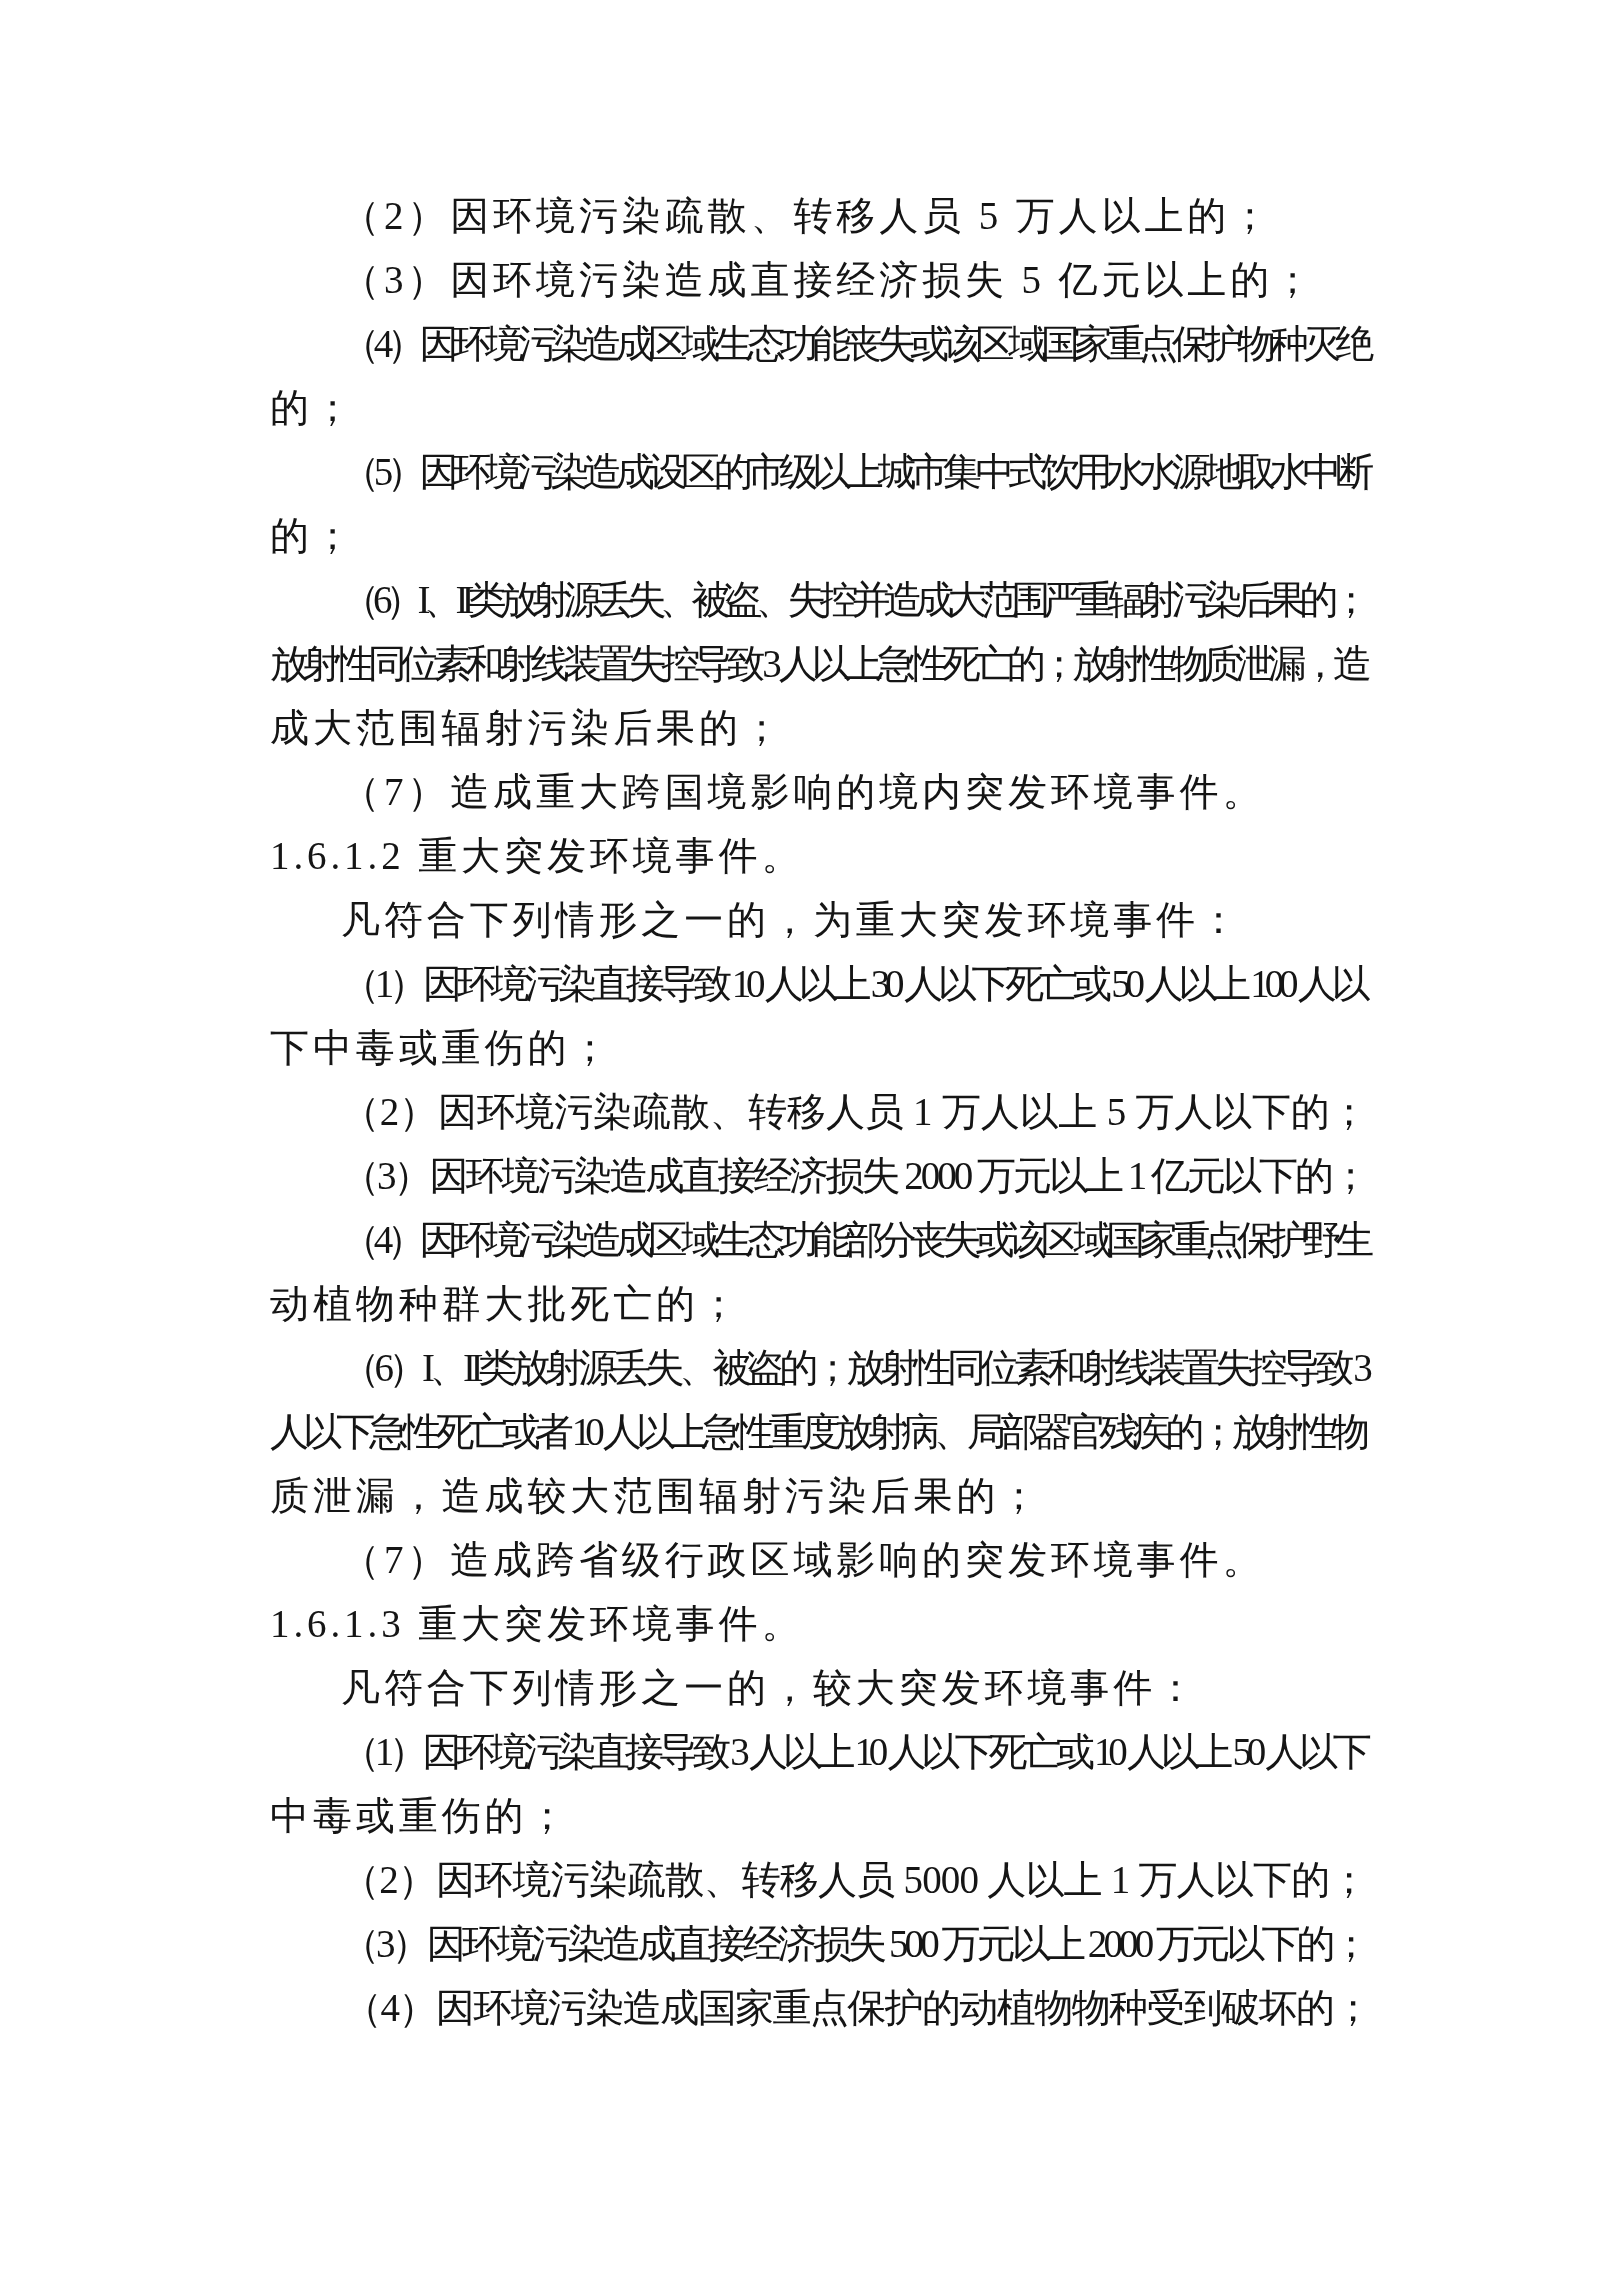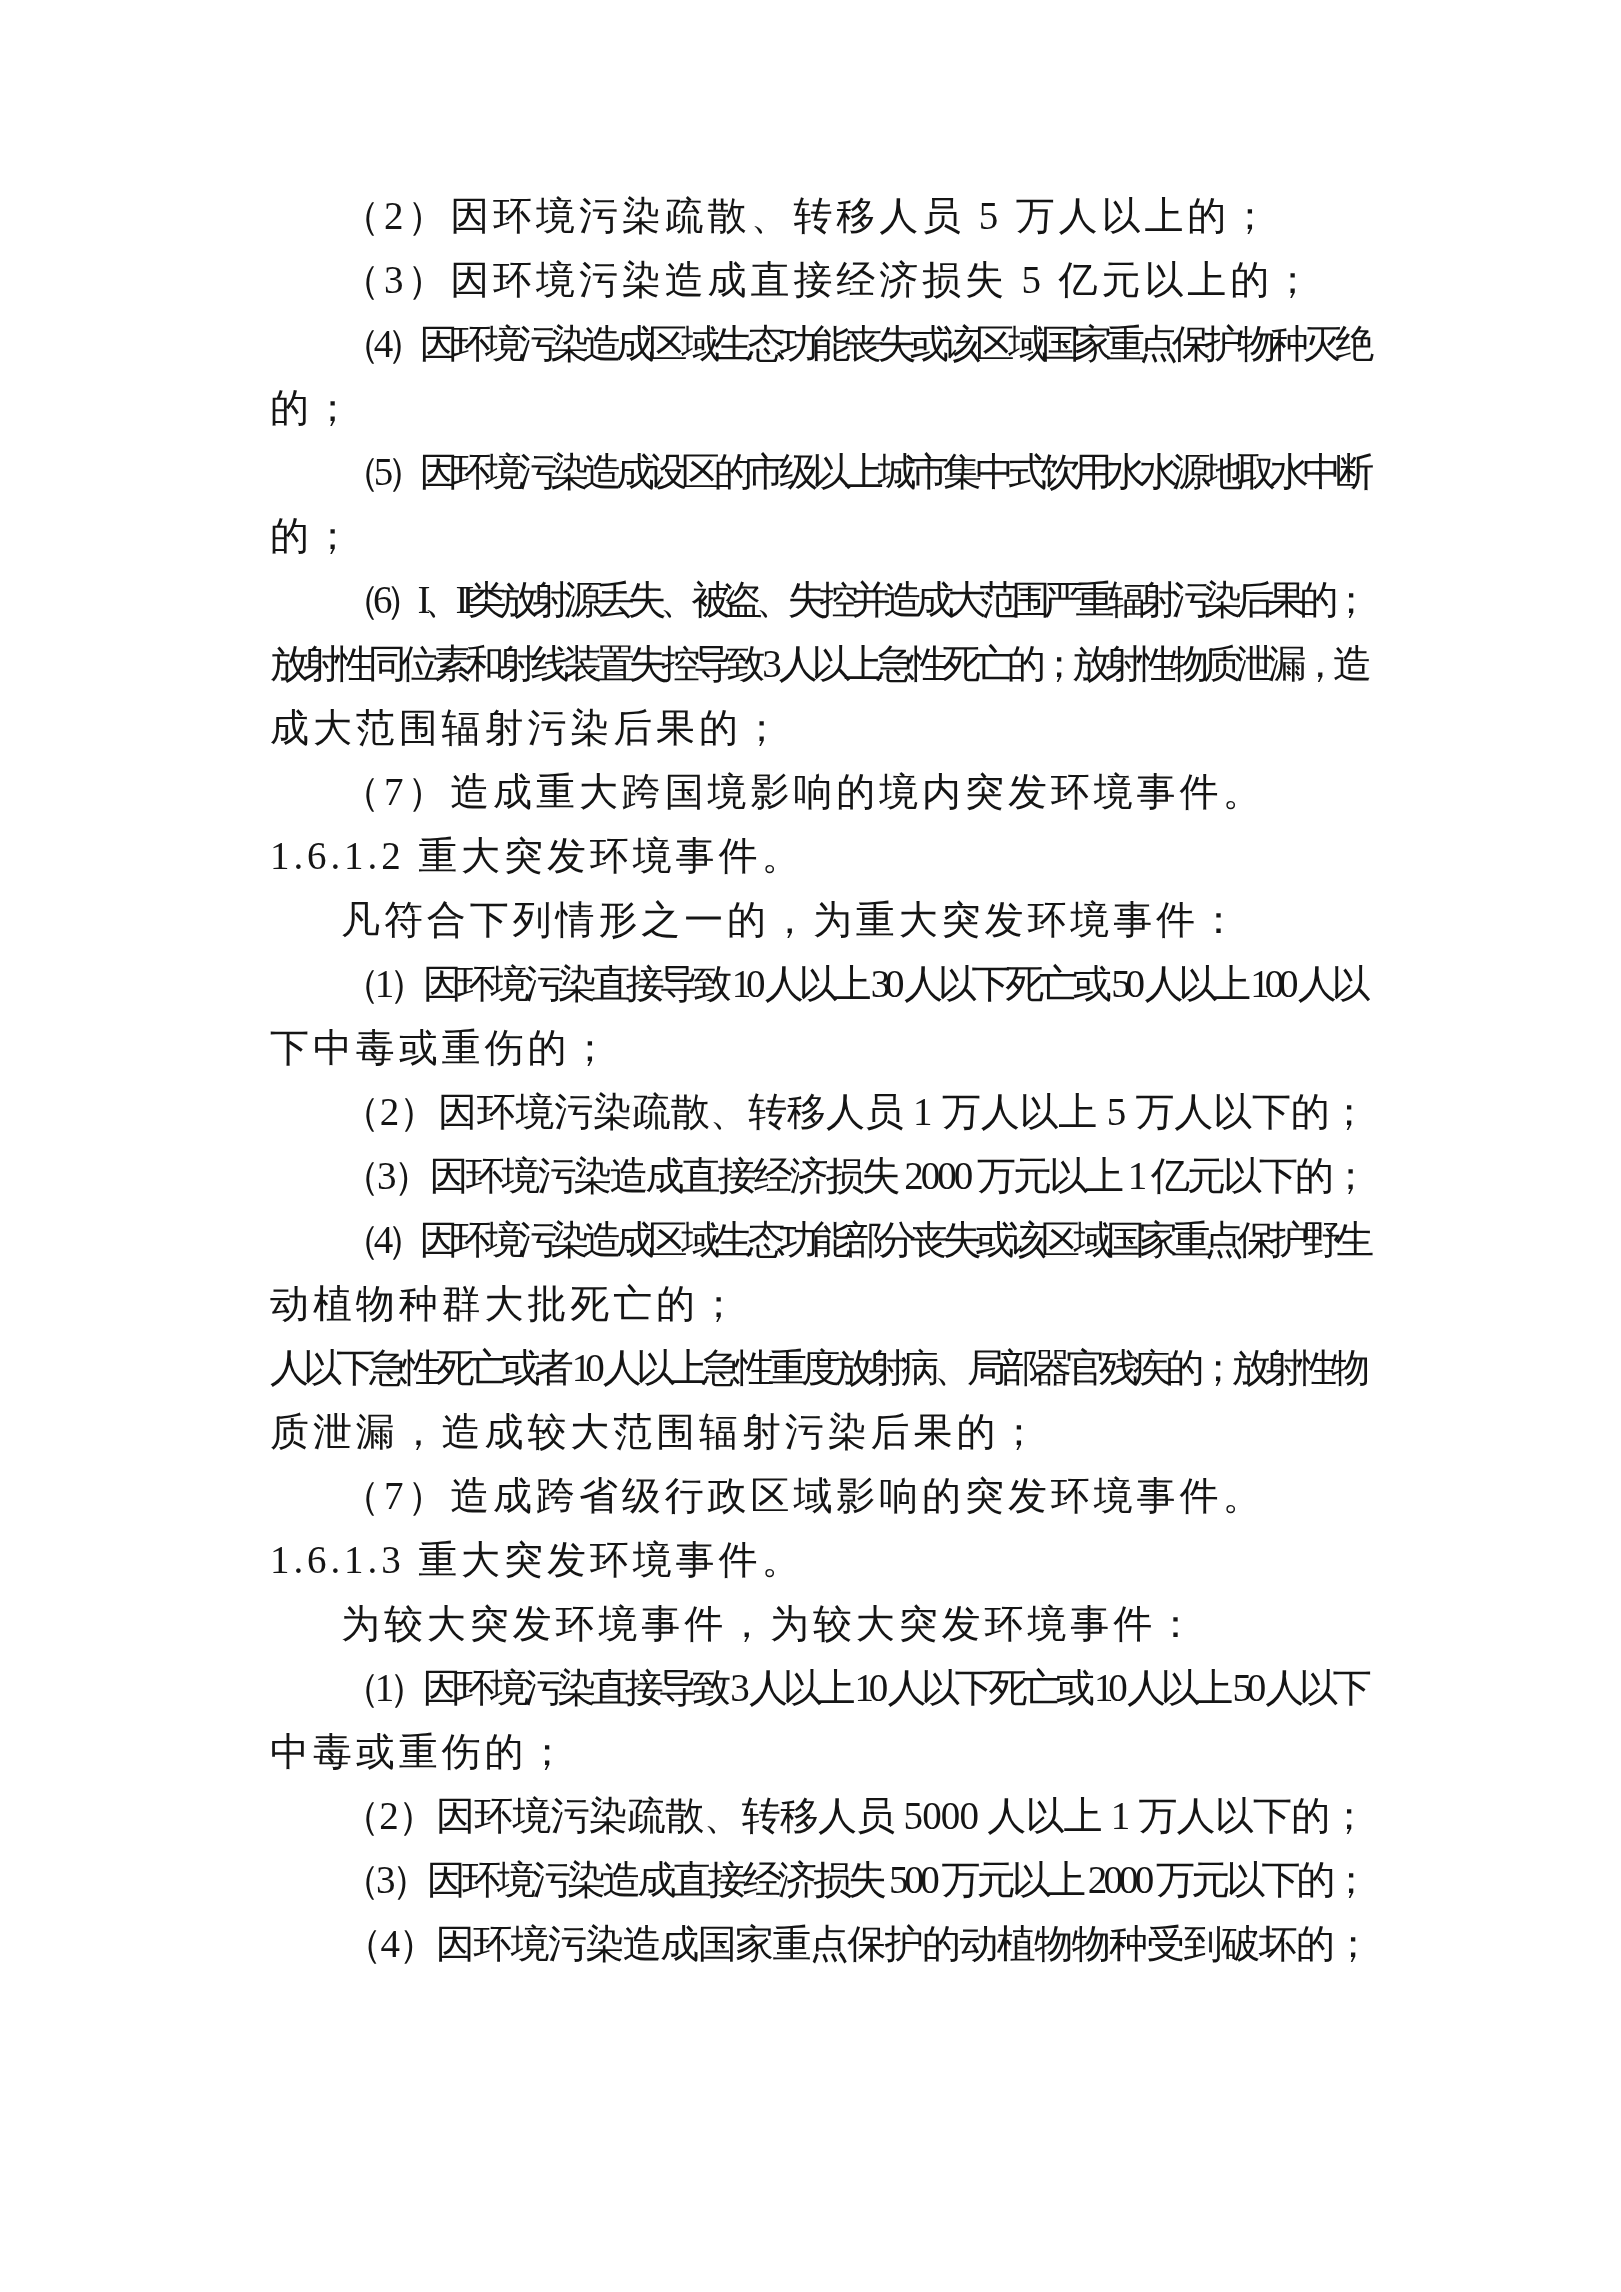--- a/index.html
+++ b/index.html
@@ -62,25 +62,26 @@
     <div class="line">成大范围辐射污染后果的；</div>
     <div class="line indent">（7）造成重大跨国境影响的境内突发环境事件。</div>
     <div class="line">1.6.1.2 重大突发环境事件。</div>
     <div class="line indent">凡符合下列情形之一的，为重大突发环境事件：</div>
     <div class="line indent flush" style="letter-spacing: -5.2px;">（1）因环境污染直接导致 10 人以上 30 人以下死亡或 50 人以上 100 人以</div>
     <div class="line">下中毒或重伤的；</div>
     <div class="line indent" style="letter-spacing: -0.2px;">（2）因环境污染疏散、转移人员 1 万人以上 5 万人以下的；</div>
     <div class="line indent" style="letter-spacing: -3px;">（3）因环境污染造成直接经济损失 2000 万元以上 1 亿元以下的；</div>
     <div class="line indent flush" style="letter-spacing: -6.3px;">（4）因环境污染造成区域生态功能部分丧失或该区域国家重点保护野生</div>
     <div class="line">动植物种群大批死亡的；</div>
+    <div class="line indent flush" style="letter-spacing: -5.5px;">（6）I、II类放射源丢失、被盗的；放射性同位素和射线装置失控导致 3</div>
     <div class="line flush" style="letter-spacing: -5.9px;">人以下急性死亡或者 10 人以上急性重度放射病、局部器官残疾的；放射性物</div>
     <div class="line">质泄漏，造成较大范围辐射污染后果的；</div>
     <div class="line indent">（7）造成跨省级行政区域影响的突发环境事件。</div>
     <div class="line">1.6.1.3 重大突发环境事件。</div>
-    <div class="line indent">为较大突发环境事件，为较大突发环境事件：</div>
+    <div class="line indent">凡符合下列情形之一的，较大突发环境事件：</div>
     <div class="line indent flush" style="letter-spacing: -5.3px;">（1）因环境污染直接导致 3 人以上 10 人以下死亡或 10 人以上 50 人以下</div>
     <div class="line">中毒或重伤的；</div>
     <div class="line indent" style="letter-spacing: -0.8px;">（2）因环境污染疏散、转移人员 5000 人以上 1 万人以下的；</div>
     <div class="line indent" style="letter-spacing: -3.9px;">（3）因环境污染造成直接经济损失 500 万元以上 2000 万元以下的；</div>
     <div class="line indent" style="letter-spacing: -1.6px; text-align: center;">（4）因环境污染造成国家重点保护的动植物物种受到破坏的；</div>
   </div>
   <div class="footer">11</div>
 </div>
 
 

